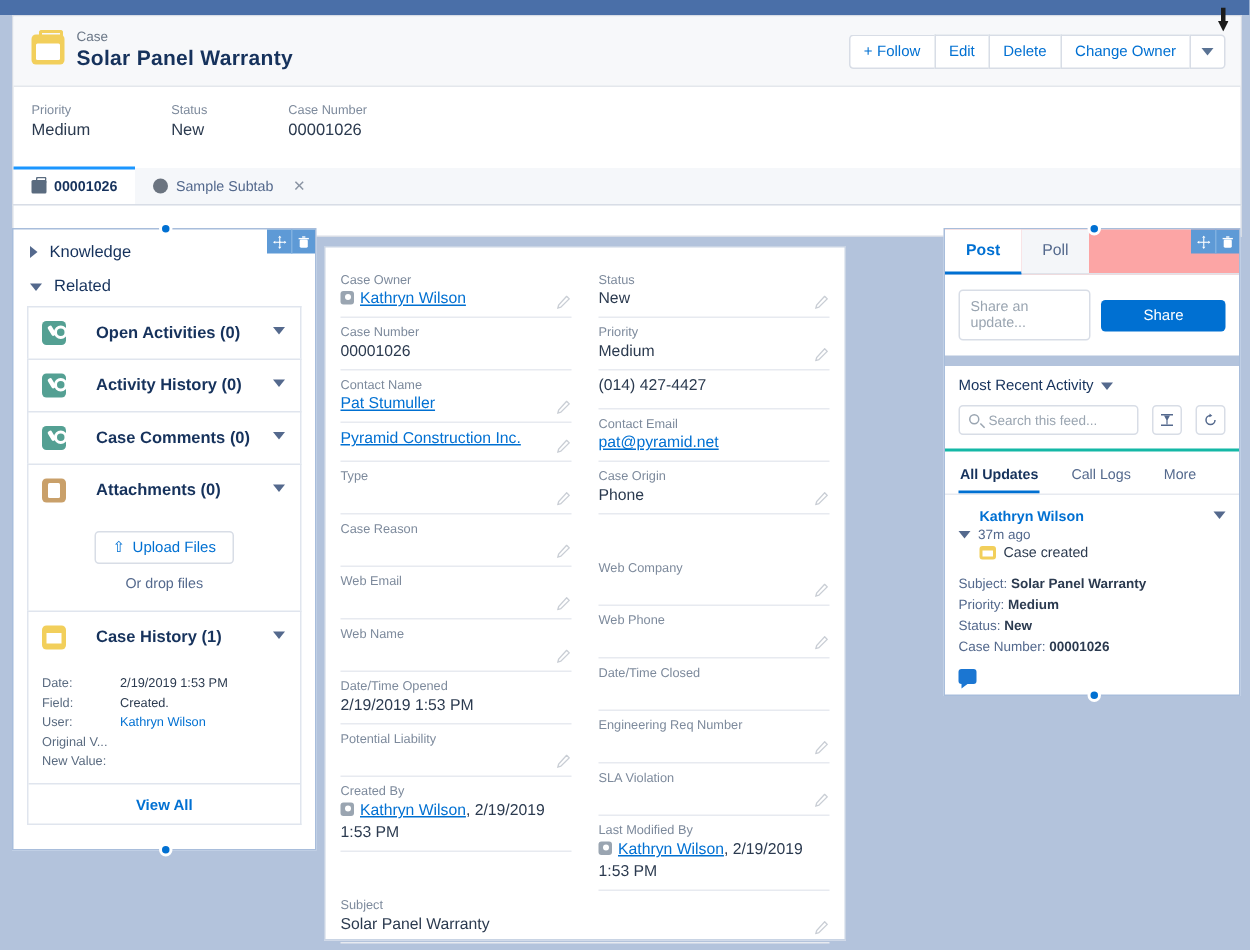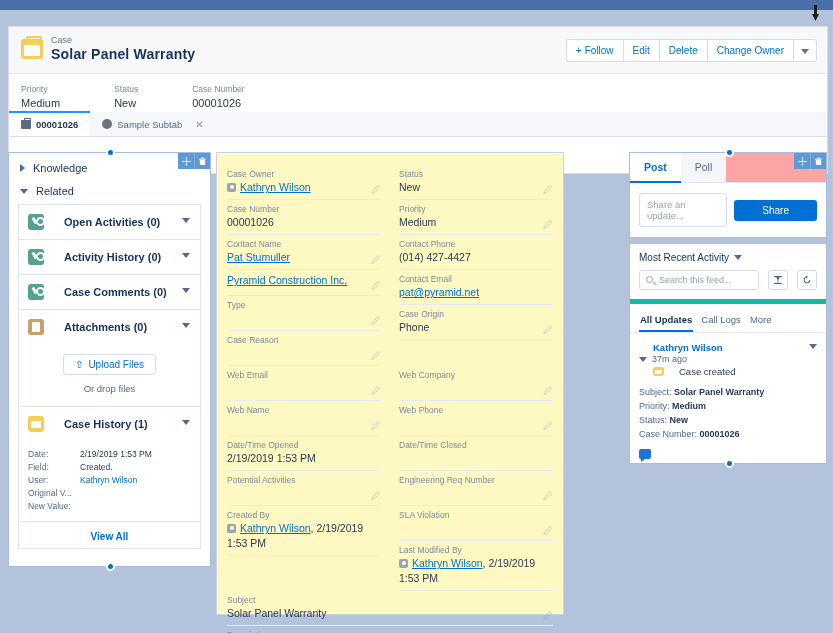--- a/index.html
+++ b/index.html
@@ -15,21 +15,21 @@
   .browser-top {
     position: absolute; left: 0; top: 0; width: 833px; height: 10px;
     background: #4a6fa8;
   }
   .cursor-pin {
     position: absolute; right: 14px; top: 5px; width: 7px; height: 16px; z-index: 60;
   }
 
   
   .app-frame {
-    position: absolute; left: 8px; top: 26px; width: 820px; height: 148px;
+    position: absolute; left: 8px; top: 10px; width: 820px; height: 148px;
     background: #ffffff; border: 1px solid #d8dde6;
   }
 
   
   .rec-header {
     position: relative; height: 47px; background: #f7f8fa;
     border-bottom: 1px solid #e4e7ec; padding: 8px 12px;
   }
   .rec-head-left { display: flex; align-items: center; gap: 8px; }
   .case-icon {
@@ -90,22 +90,22 @@
   }
   .tab-dot { width: 10px; height: 10px; border-radius: 50%; background: #6b7480; }
   .tab-x { font-size: 10px; color: #8a94a3; margin-left: 8px; cursor: pointer; }
 
   
   .col-left {
     position: absolute; left: 8px; top: 152px; width: 203px; height: 415px;
     background: #ffffff; border: 1px solid #a8bddb;
   }
   .col-mid {
-    position: absolute; left: 216px; top: 152px; width: 348px; height: 463px;
-    background: #fef9c3; border: 1px solid #c9d4e4;
+    position: absolute; left: 216px; top: 164px; width: 348px; height: 463px;
+    background: #ffffff; border: 1px solid #c9d4e4;
   }
   .col-right {
     position: absolute; left: 629px; top: 152px; width: 198px; height: 312px;
     background: #ffffff; border: 1px solid #a8bddb;
   }
 
   
   .handle-dot {
     position: absolute; width: 9px; height: 9px; border-radius: 50%;
     background: #0070d2; border: 2px solid #ffffff; z-index: 30;
@@ -224,29 +224,29 @@
   }
   .search-glass::after {
     content: ""; position: absolute; left: 5.5px; top: 5.5px; width: 3.5px; height: 1.2px;
     background: #9aa5b1; transform: rotate(45deg);
   }
   .icon-btn {
     width: 20px; height: 20px; border: 1px solid #d8dde6; border-radius: 3px;
     background: #fff; display: flex; align-items: center; justify-content: center;
     font-size: 10px; color: #54698d; cursor: pointer;
   }
-  .feed-tabs { display: flex; gap: 7px; padding: 6px 9px 0; border-top: 5px solid #14b8a6; }
+  .feed-tabs { display: flex; gap: 20px; padding: 6px 9px 0; border-top: 2px solid #14b8a6; }
   .feed-tab { font-size: 9.5px; color: #54698d; padding: 4px 1px 5px; cursor: pointer; }
   .feed-tab.active { color: #16325c; font-weight: bold; border-bottom: 2px solid #0070d2; }
 
   .feed-item { border-top: 1px solid #e7eaf0; padding: 9px 9px 8px; position: relative; }
   .fi-name { font-size: 9.5px; font-weight: bold; color: #0070d2; cursor: pointer; }
   .fi-meta-row { display: flex; align-items: center; gap: 5px; margin-top: 1px; }
   .fi-time { font-size: 9px; color: #54698d; }
-  .fi-created { display: flex; align-items: center; gap: 15px; margin: 2px 0 0 14px; }
+  .fi-created { display: flex; align-items: center; gap: 5px; margin: 2px 0 0 14px; }
   .fi-case-ico { width: 11px; height: 9px; background: #f2cf5b; border-radius: 2px; position: relative; }
   .fi-case-ico::after { content: ""; position: absolute; left: 2px; top: 2.5px; width: 7px; height: 4px; background: #fff; }
   .fi-created-text { font-size: 9.5px; color: #2b3a4f; }
   .fi-fields { margin-top: 8px; font-size: 9px; color: #54698d; line-height: 14px; }
   .fi-fields b { color: #2b3a4f; font-weight: bold; }
   .fi-caret { position: absolute; right: 9px; top: 11px; cursor: pointer; }
   .fi-comment {
     margin-top: 8px; width: 12px; height: 10px; background: #1b76d2;
     border-radius: 2px; position: relative; cursor: pointer;
   }
@@ -468,21 +468,21 @@
           <div class="fld-value"></div>
           <svg class="pencil" viewBox="0 0 10 10">
               <path d="M7.5 0.6 L9.4 2.5 L3.2 8.7 L1 9.3 L1.6 7.1 Z" fill="none" stroke="#8a94a3" stroke-width="1"></path>
             </svg>
         </div>
         <div class="fld">
           <div class="fld-label">Date/Time Opened</div>
           <div class="fld-value">2/19/2019 1:53 PM</div>
         </div>
         <div class="fld">
-          <div class="fld-label">Potential Activities</div>
+          <div class="fld-label">Potential Liability</div>
           <div class="fld-value"></div>
           <svg class="pencil" viewBox="0 0 10 10">
               <path d="M7.5 0.6 L9.4 2.5 L3.2 8.7 L1 9.3 L1.6 7.1 Z" fill="none" stroke="#8a94a3" stroke-width="1"></path>
             </svg>
         </div>
         <div class="fld">
           <div class="fld-label">Created By</div>
           <div class="fld-value"><span class="avatar-mini"></span><a>Kathryn Wilson</a><span>, 2/19/2019 1:53 PM</span></div>
         </div>
       </div>
@@ -496,21 +496,20 @@
             </svg>
         </div>
         <div class="fld">
           <div class="fld-label">Priority</div>
           <div class="fld-value">Medium</div>
           <svg class="pencil" viewBox="0 0 10 10">
               <path d="M7.5 0.6 L9.4 2.5 L3.2 8.7 L1 9.3 L1.6 7.1 Z" fill="none" stroke="#8a94a3" stroke-width="1"></path>
             </svg>
         </div>
         <div class="fld">
-          <div class="fld-label">Contact Phone</div>
           <div class="fld-value">(014) 427-4427</div>
         </div>
         <div class="fld">
           <div class="fld-label">Contact Email</div>
           <div class="fld-value link"><a>pat@pyramid.net</a></div>
         </div>
         <div class="fld">
           <div class="fld-label">Case Origin</div>
           <div class="fld-value">Phone</div>
           <svg class="pencil" viewBox="0 0 10 10">

